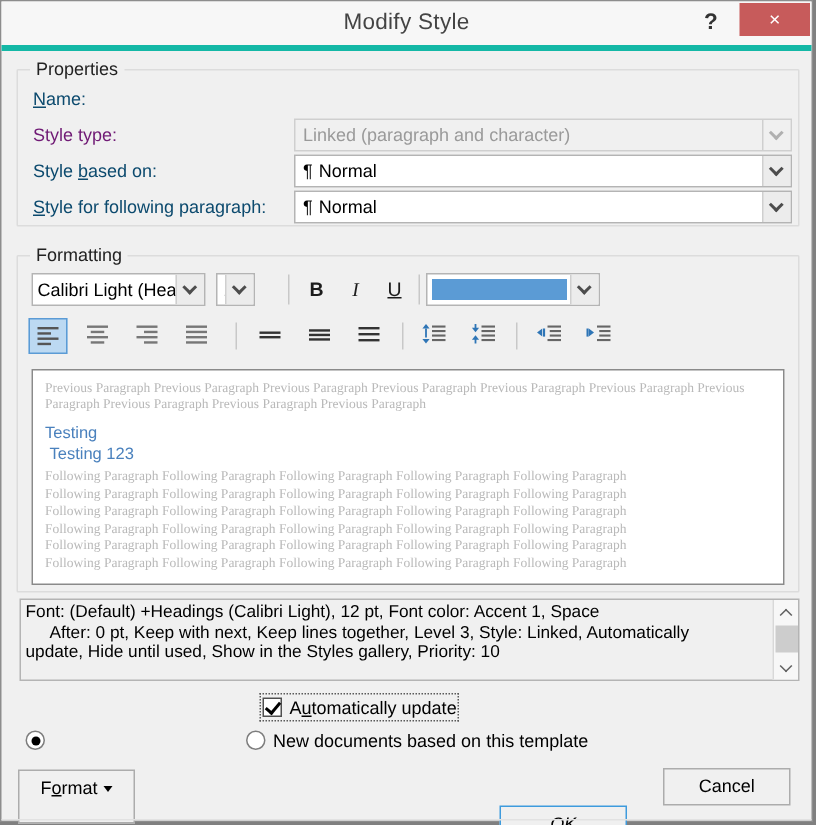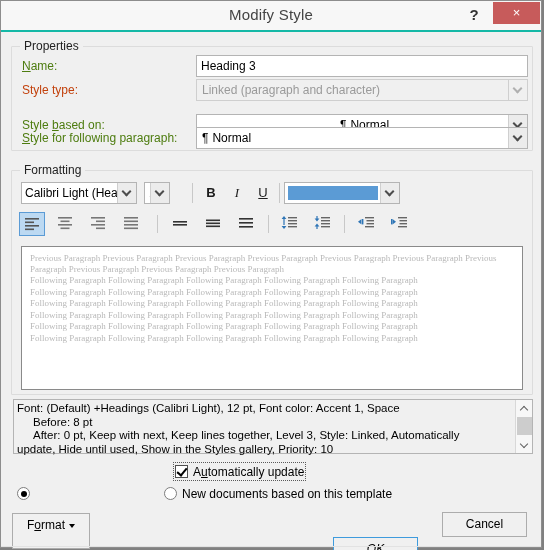--- a/index.html
+++ b/index.html
@@ -25,21 +25,21 @@
     background: #f0f0f0;
     border: 1px solid #8d8d8d;
     box-sizing: border-box;
   }
 
   
   .titlebar {
     position: relative;
     height: 29px;
     background: #f7f7f7;
-    border-bottom: 2px solid #14b8a6;
+    border-bottom: 4px solid #14b8a6;
   }
   .title-text {
     position: absolute;
     left: 0; right: 0; top: 5px;
     text-align: center;
     font-size: 15px;
     color: #444;
     letter-spacing: .2px;
   }
   .help-btn {
@@ -93,24 +93,24 @@
 
   #properties-group { left: 10px; top: 38px; width: 522px; height: 112px; }
   #formatting-group { left: 10px; top: 162px; width: 522px; height: 232px; }
 
   
   .row { position: absolute; left: 0; width: 100%; height: 22px; }
   .field-label {
     position: absolute;
     left: 11px; top: 4px;
     font-size: 12px;
-    color: #4d7c0f;
+    color: #0c4a6e;
     white-space: nowrap;
   }
-  .field-label.disabled { color: #c2410c; }
+  .field-label.disabled { color: #701a75; }
   .field-label u { text-decoration: underline; }
 
   .textbox {
     position: absolute;
     left: 185px;
     width: 332px;
     height: 22px;
     background: #fff;
     border: 1px solid #b4b4b4;
     box-sizing: border-box;
@@ -445,34 +445,33 @@
     <div class="close-btn">×</div>
   </div>
 
   <div class="group" id="properties-group">
     <div class="group-border"></div>
     <div class="group-label">Properties</div>
     <div class="group-inner">
 
       <div class="row" style="top:9px;">
         <div class="field-label"><u>N</u>ame:</div>
-        <div class="textbox">Heading 3</div>
       </div>
 
       <div class="row" style="top:33px;">
         <div class="field-label disabled">Style type:</div>
         <div class="combo disabled">
           <span>Linked (paragraph and character)</span>
           <span class="arrow-btn">
               <span class="chev"></span>
             </span>
         </div>
       </div>
 
-      <div class="row" style="top:68px;text-align:center;">
+      <div class="row" style="top:57px;">
         <div class="field-label">Style <u>b</u>ased on:</div>
         <div class="combo">
           <span class="pilcrow">¶</span><span>Normal</span>
           <span class="arrow-btn">
               <span class="chev"></span>
             </span>
         </div>
       </div>
 
       <div class="row" style="top:81px;">
@@ -664,37 +663,38 @@
               <path d="M6 6.7 L2.5 4 L2.5 9.4 Z"></path>
               <rect x="1" y="4" width="1.4" height="5.4"></rect>
             </g>
           </svg>
         </div>
 
       </div>
 
       <div class="preview">
         <p class="prev-para">Previous Paragraph Previous Paragraph Previous Paragraph Previous Paragraph Previous Paragraph Previous Paragraph Previous Paragraph Previous Paragraph Previous Paragraph Previous Paragraph</p>
+        <p class="prev-heading">Testing</p>
+        <p class="prev-heading second">Testing 123</p>
         <div>
           <p class="prev-follow">Following Paragraph Following Paragraph Following Paragraph Following Paragraph Following Paragraph</p>
           <p class="prev-follow">Following Paragraph Following Paragraph Following Paragraph Following Paragraph Following Paragraph</p>
           <p class="prev-follow">Following Paragraph Following Paragraph Following Paragraph Following Paragraph Following Paragraph</p>
           <p class="prev-follow">Following Paragraph Following Paragraph Following Paragraph Following Paragraph Following Paragraph</p>
           <p class="prev-follow">Following Paragraph Following Paragraph Following Paragraph Following Paragraph Following Paragraph</p>
           <p class="prev-follow">Following Paragraph Following Paragraph Following Paragraph Following Paragraph Following Paragraph</p>
         </div>
       </div>
 
     </div>
   </div>
 
   <div class="desc-box">
     <div class="desc-text">
       <span>Font: (Default) +Headings (Calibri Light), 12 pt, Font color: Accent 1, Space</span>
-      <span class="indent">Before:  8 pt</span>
       <span class="indent">After:  0 pt, Keep with next, Keep lines together, Level 3, Style: Linked, Automatically</span>
       <span>update, Hide until used, Show in the Styles gallery, Priority: 10</span>
     </div>
     <div class="scrollbar">
       <div class="sb-arrow up">
           <i></i>
         </div>
       <div class="sb-thumb"></div>
       <div class="sb-arrow down">
           <i></i>

